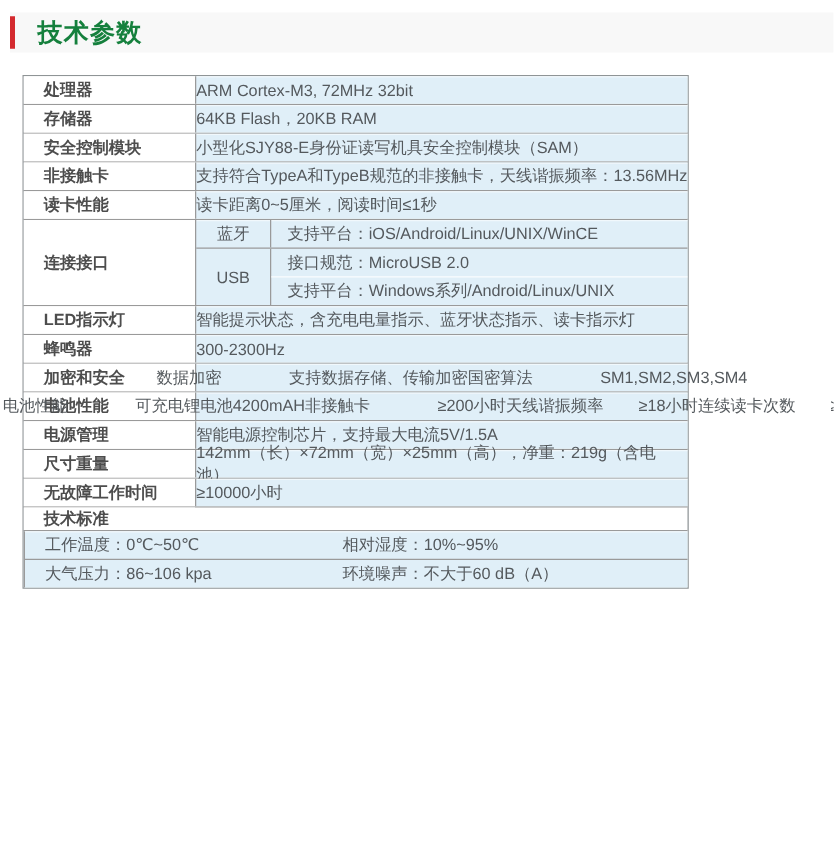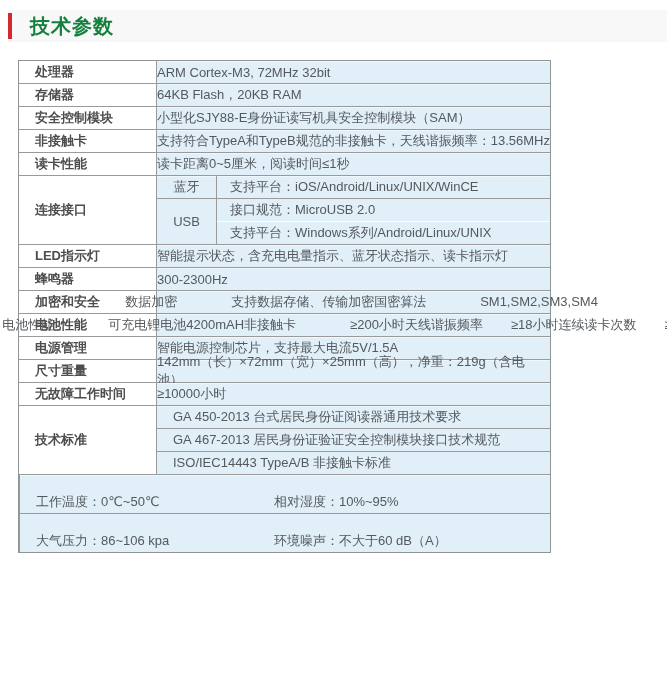--- a/index.html
+++ b/index.html
@@ -70,21 +70,21 @@
   .pair .k{flex:none;width:106px;white-space:nowrap;}
   .pair .v{flex:1;min-width:0;white-space:nowrap;overflow:hidden;}
   
   .vc.stack{flex-direction:column;align-items:stretch;padding:0;}
   .sline{
     height:22px;line-height:22px;padding-left:16px;
     border-bottom:1px solid #9a9a9a;
     white-space:nowrap;overflow:hidden;
   }
   .sline:last-child{border-bottom:none;}
-  .erow{display:flex;margin-top:16px;}
+  .erow{display:flex;}
   .erow .c1{flex:none;width:238px;white-space:nowrap;}
   .erow .c2{flex:1;min-width:0;white-space:nowrap;}
 </style>
 </head>
 <body>
 
 <div class="page">
 
   <div class="title-strip">
     <div class="accent-bar"></div>
@@ -193,25 +193,20 @@
       <div class="vc">142mm（长）×72mm（宽）×25mm（高），净重：219g（含电池）</div>
     </div>
 
     <div class="row h1">
       <div class="lc">无故障工作时间</div>
       <div class="vc">≥10000小时</div>
     </div>
 
     <div class="row">
       <div class="lc">技术标准</div>
-      <div class="vc stack">
-        <div class="sline">GA 450-2013 台式居民身份证阅读器通用技术要求</div>
-        <div class="sline">GA 467-2013 居民身份证验证安全控制模块接口技术规范</div>
-        <div class="sline">ISO/IEC14443 TypeA/B 非接触卡标准</div>
-      </div>
     </div>
 
     <div class="row">
       <div class="vc stack">
         <div class="sline erow">
           <span class="c1">工作温度：0℃~50℃</span>
           <span class="c2">相对湿度：10%~95%</span>
         </div>
         <div class="sline erow">
           <span class="c1">大气压力：86~106 kpa</span>

